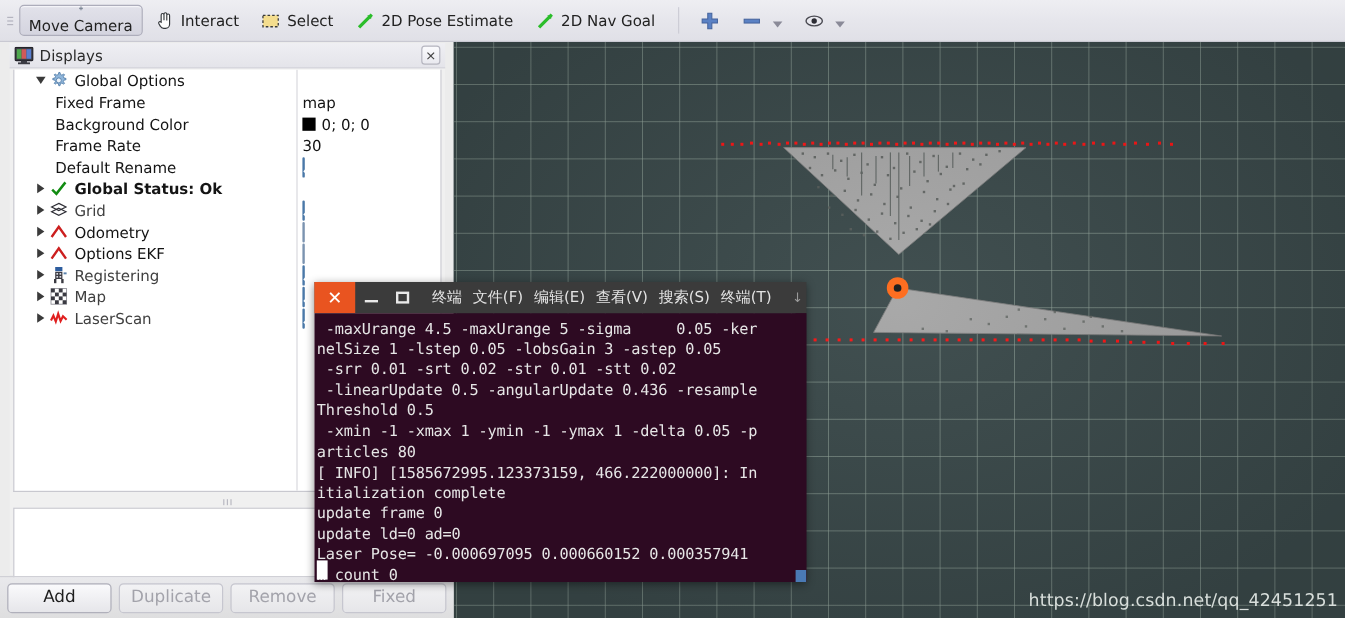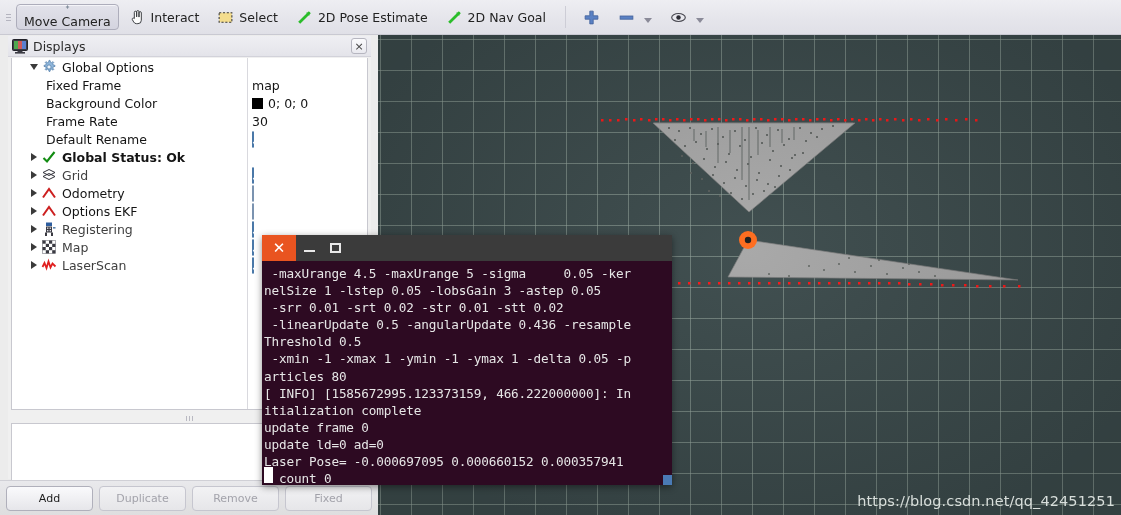--- a/index.html
+++ b/index.html
@@ -133,21 +133,21 @@
   #dock-buttons {
     position: absolute; left: 0; top: 480px; width: 378px; height: 35px;
     background: linear-gradient(to bottom,#e9e9ec,#dededf);
     display: flex; align-items: center; gap: 6px; padding: 0 6px;
     border-top: 1px solid #d0d0d6;
   }
   .dock-btn {
     flex: 1 1 0; height: 25px; border-radius: 4px;
     border: 1px solid #b0b0bb;
     background: linear-gradient(to bottom,#fafafc,#e6e6ea);
-    font-size: 11px; color: #1d1d1d;
+    font-size: 14px; color: #1d1d1d;
     display: flex; align-items: center; justify-content: center;
   }
   .dock-btn.disabled { color: #a3a3ab; border-color:#c6c6cf;
     background: linear-gradient(to bottom,#f2f2f4,#e6e6e9); }
 
   
   #terminal {
     position: absolute; left: 262px; top: 235px; width: 410px; height: 250px;
     box-shadow: 0 2px 7px rgba(0,0,0,.45);
   }
@@ -652,20 +652,29 @@
   <div id="term-title">
     <div class="tw-close">
       <span>✕</span>
     </div>
     <div class="tw-min">
         <i></i>
       </div>
     <div class="tw-max">
         <i></i>
       </div>
+    <div id="term-menu">
+      <span>终端</span>
+      <span>文件(F)</span>
+      <span>编辑(E)</span>
+      <span>查看(V)</span>
+      <span>搜索(S)</span>
+      <span>终端(T)</span>
+      <span class="tw-drop">↓</span>
+    </div>
   </div>
   <div id="term-body">
     <pre> -maxUrange 4.5 -maxUrange 5 -sigma     0.05 -ker
 nelSize 1 -lstep 0.05 -lobsGain 3 -astep 0.05
  -srr 0.01 -srt 0.02 -str 0.01 -stt 0.02
  -linearUpdate 0.5 -angularUpdate 0.436 -resample
 Threshold 0.5
  -xmin -1 -xmax 1 -ymin -1 -ymax 1 -delta 0.05 -p
 articles 80
 [ INFO] [1585672995.123373159, 466.222000000]: In

